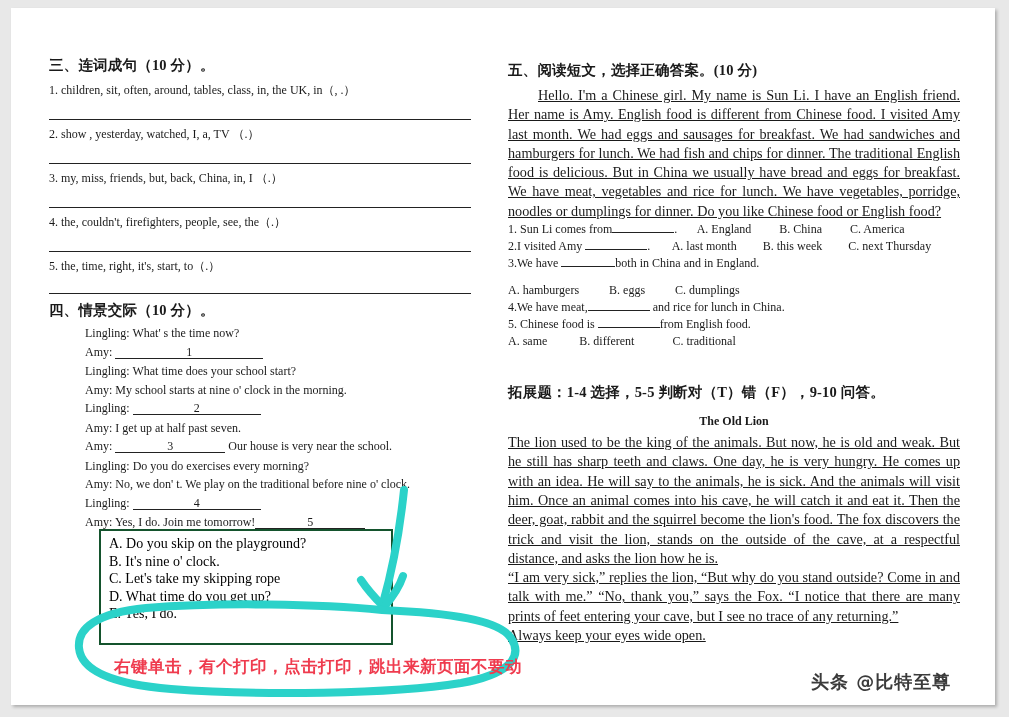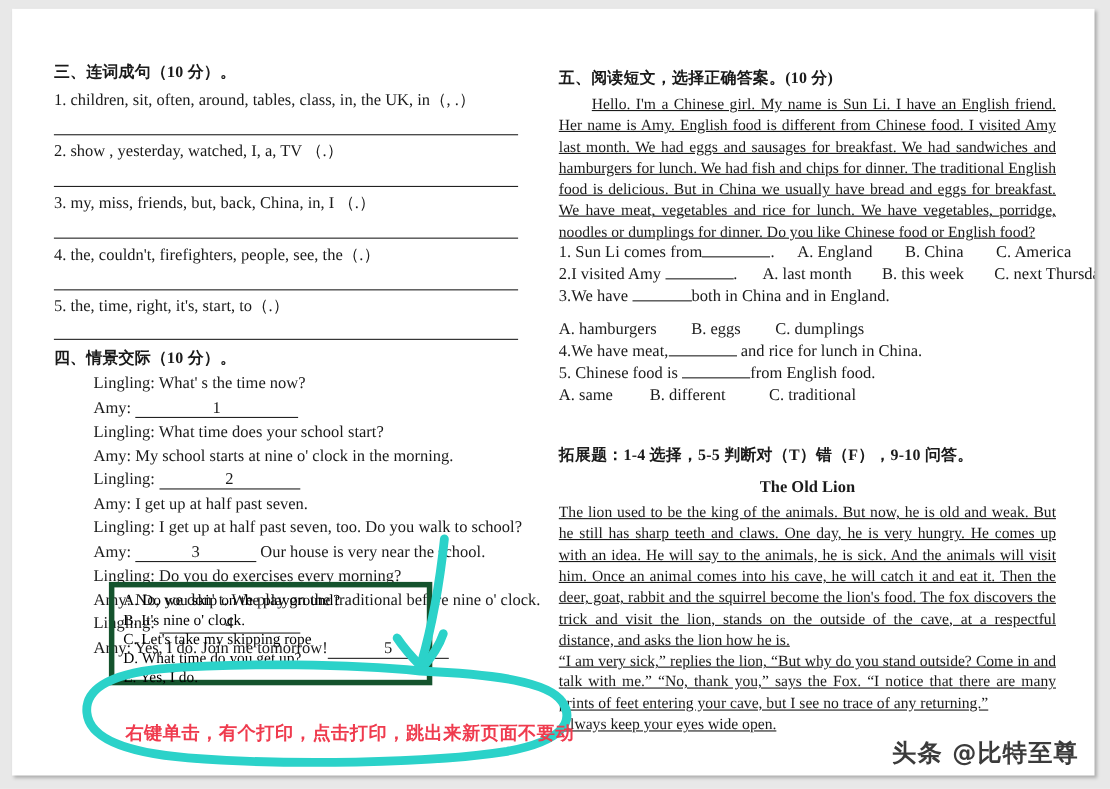--- a/index.html
+++ b/index.html
@@ -32,21 +32,21 @@
   #col-right { left: 497px; width: 452px; }
 
   .sec-head {
     font-size: 14.5px;
     font-weight: 600;
     letter-spacing: 0.2px;
     margin: 0;
     font-family: "Liberation Serif", "DejaVu Serif", serif;
   }
   .line {
-    font-size: 15px;
+    font-size: 12px;
     line-height: 1.0;
     margin: 0;
     white-space: nowrap;
   }
   .just {
     font-size: 14.2px;
     line-height: 19.3px;
     margin: 0;
     text-align: justify;
     text-justify: inter-word;
@@ -65,22 +65,22 @@
     text-align: center;
   }
   .dlg { padding-left: 36px; }
   .dlg .line { margin-bottom: 6.5px; }
 
   #options-box {
     position: absolute;
     left: 88px;
     top: 521px;
     width: 294px;
-    height: 94px;
-    border: 5px solid #14532d;
+    height: 116px;
+    border: 2px solid #14532d;
     box-sizing: border-box;
     padding: 6px 0 0 8px;
   }
   #options-box .line { margin-bottom: 3.5px; font-size: 14px; }
 
   #red-note {
     position: absolute;
     left: 103px;
     top: 648px;
     font-family: "DejaVu Sans", "Liberation Sans", sans-serif;
@@ -96,21 +96,21 @@
     top: 460px;
     width: 480px;
     height: 245px;
     pointer-events: none;
   }
   #watermark {
     position: absolute;
     left: 800px;
     top: 662px;
     font-family: "DejaVu Sans", "Liberation Sans", sans-serif;
-    font-size: 22px;
+    font-size: 18px;
     font-weight: 700;
     color: #2b2b2b;
     letter-spacing: 1px;
     opacity: 0.92;
     white-space: nowrap;
   }
   .center { text-align: center; }
   .bold { font-weight: 700; }
   .indent { text-indent: 30px; }
 </style>
@@ -179,24 +179,20 @@
       <div class="line">
         <span>Lingling:</span>
         <span class="blank" style="width:128px">2</span>
       </div>
 
       <div class="line">
         <span>Amy:</span>
         <span>I get up at half past seven.</span>
       </div>
 
-      <div class="line">
-        <span>Lingling:</span>
-        <span>I get up at half past seven, too. Do you walk to school?</span>
-      </div>
 
       <div class="line">
         <span>Amy:</span>
         <span class="blank" style="width:110px">3</span>
         <span>Our house is very near the school.</span>
       </div>
 
       <div class="line">
         <span>Lingling:</span>
         <span>Do you do exercises every morning?</span>

